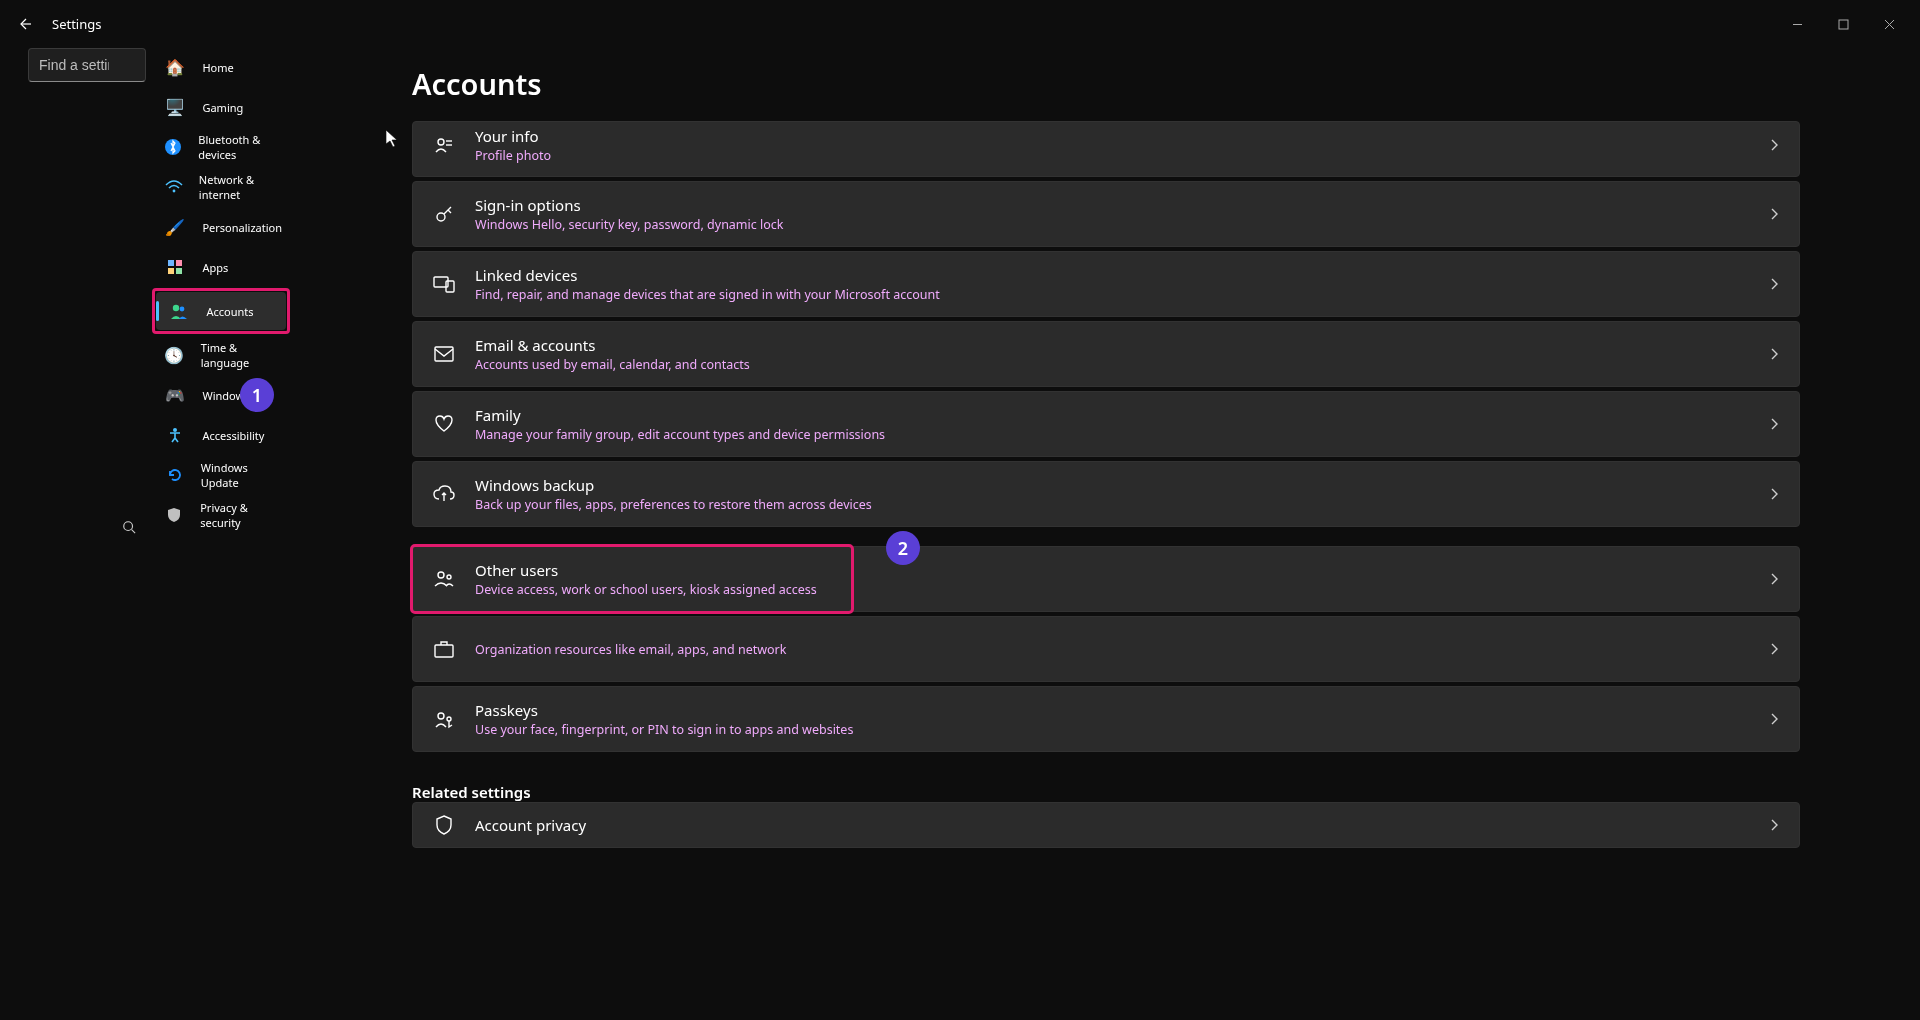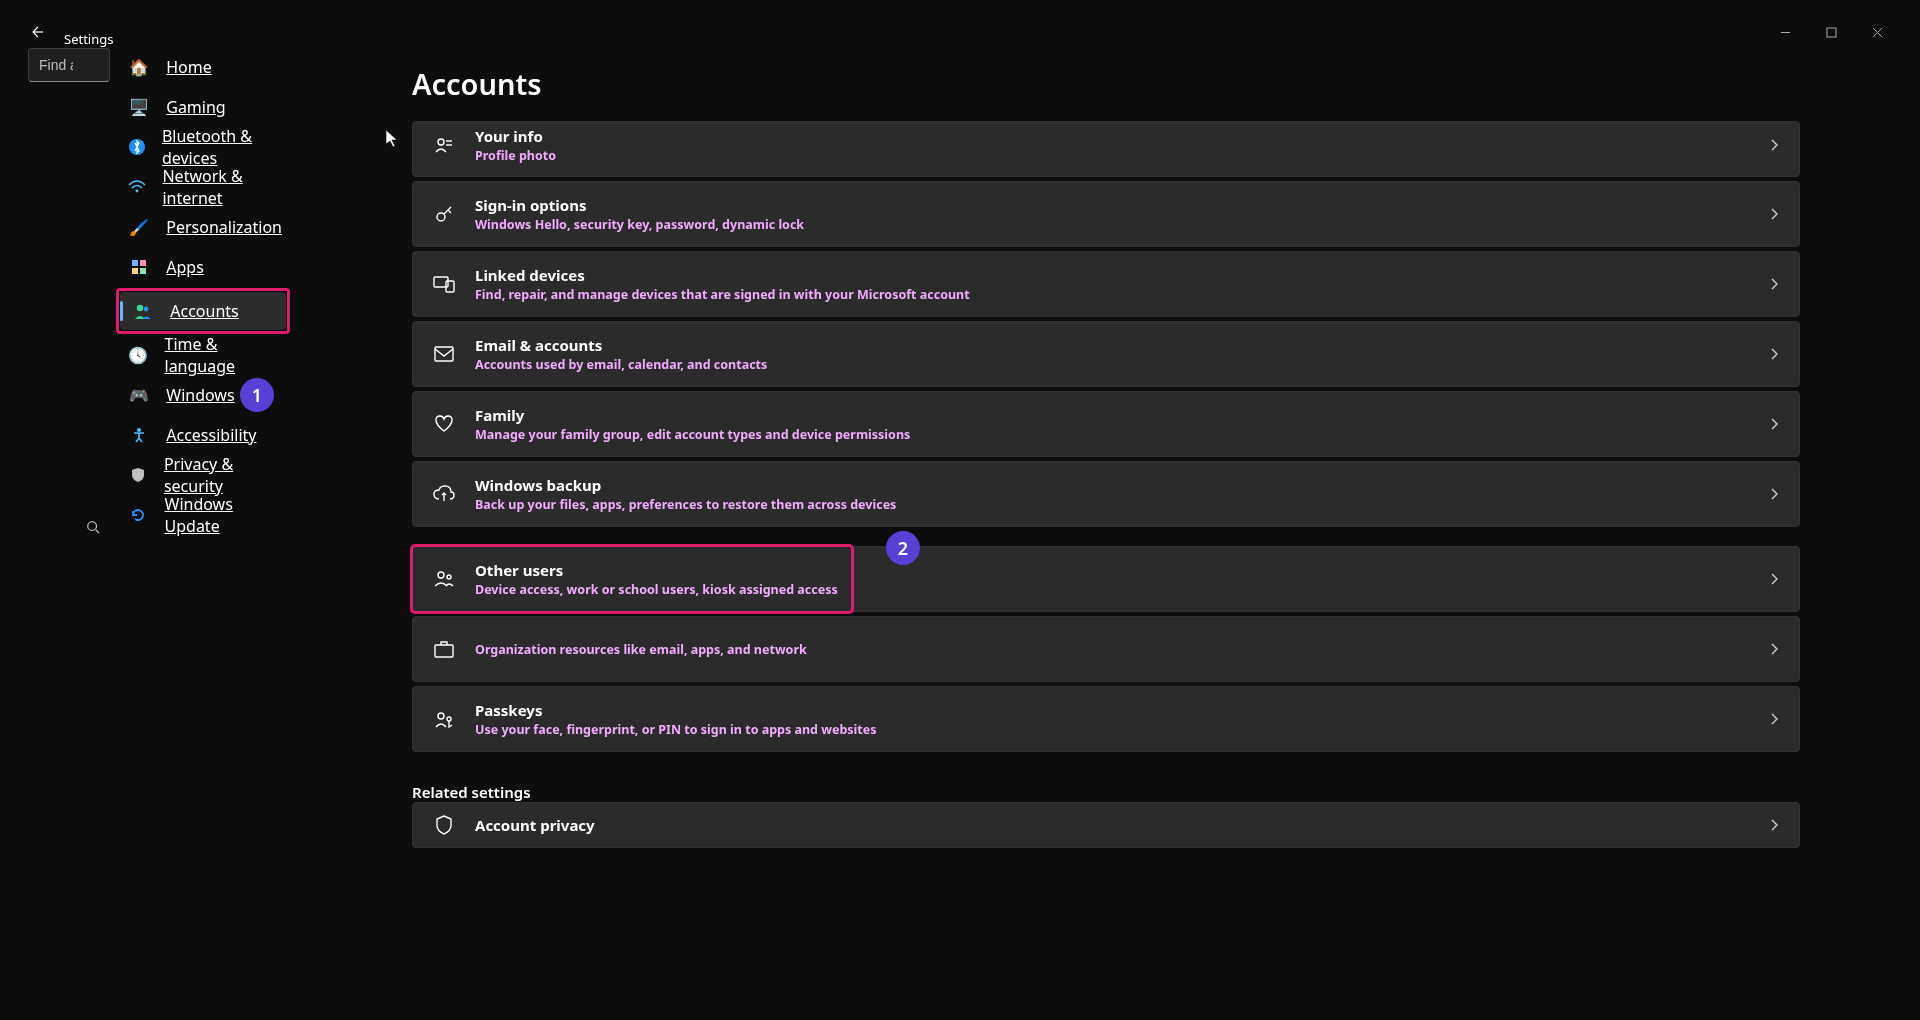--- a/index.html
+++ b/index.html
@@ -7,23 +7,23 @@
   body {
     background: #0d0d0d;
     color: #ffffff;
     font-family: "Segoe UI", system-ui, sans-serif;
     font-size: 14px;
     position: relative;
   }
   
   .titlebar {
     display: flex;
-    align-items: flex-end;
+    align-items: center;
     height: 48px;
-    padding: 0 20px;
+    padding: 0 8px;
   }
   .back-btn {
     width: 32px; height: 32px;
     display: flex; align-items: center; justify-content: center;
     color: #fff; border-radius: 4px;
   }
   .title-label { margin-left: 12px; font-size: 13px; }
   .win-controls {
     margin-left: auto;
     display: flex;
@@ -82,21 +82,21 @@
   }
   .nav-item {
     display: flex;
     align-items: center;
     gap: 16px;
     height: 38px;
     padding: 0 8px 0 8px;
     border-radius: 4px;
     position: relative;
   }
-  .nav-item .label { font-size: 16px; text-decoration: underline; }
+  .nav-item .label { font-size: 11px; }
   .nav-item .ico { width: 22px; display: flex; align-items: center; justify-content: center; font-size: 16px; margin-left: 4px;}
   .nav-item.active {
     background: #2d2d2d;
   }
   .nav-item.active::before {
     content: "";
     position: absolute;
     left: 0;
     top: 9px; bottom: 9px;
     width: 3px;
@@ -132,21 +132,21 @@
     padding: 12px 20px 12px 20px;
     display: flex;
     align-items: center;
     gap: 20px;
     min-height: 66px;
   }
   .card.first { padding-top: 4px; min-height: 52px; } 
   .card .cico {
     width: 22px; display:flex; align-items:center; justify-content:center; color:#fff;
   }
-  .card .texts { flex: 1; font-weight: bold; }
+  .card .texts { flex: 1; }
   .card .t1 { font-size: 15px; }
   .card .t2 { font-size: 12.5px; color: #f0abfc; margin-top: 1px;}
   .card .chev { color: #cfcfcf; }
 
   .card-wrap { position: relative; }
 
   .related {
     margin-top: 30px;
     font-size: 15px;
     font-weight: 600;
@@ -295,35 +295,35 @@
       <div class="nav-item">
         <span class="ico c-a11y">
           <svg width="16" height="16" viewBox="0 0 16 16" fill="none" stroke="#4cc2ff" stroke-width="1.6">
               <circle cx="8" cy="3" r="2" fill="#4cc2ff" stroke="none"></circle>
               <path d="M3 6 L13 6 M8 6 L8 11 M8 11 L5 15 M8 11 L11 15"></path>
             </svg>
         </span>
         <span class="label">Accessibility</span>
       </div>
       <div class="nav-item">
-        <span class="ico c-priv">
-          <svg width="16" height="16" viewBox="0 0 16 16" fill="#c0c0c0">
-              <path d="M8 1 L14 3 L14 8 Q14 13 8 15 Q2 13 2 8 L2 3 Z"></path>
-            </svg>
-        </span>
-        <span class="label">Privacy &amp; security</span>
-      </div>
-      <div class="nav-item">
         <span class="ico c-wu">
           <svg width="16" height="16" viewBox="0 0 16 16" fill="none" stroke="#1e90ff" stroke-width="1.8">
               <path d="M3 8 A5 5 0 1 1 5 12"></path>
               <path d="M3 4 L3 8 L7 8"></path>
             </svg>
         </span>
         <span class="label">Windows Update</span>
+      </div>
+      <div class="nav-item">
+        <span class="ico c-priv">
+          <svg width="16" height="16" viewBox="0 0 16 16" fill="#c0c0c0">
+              <path d="M8 1 L14 3 L14 8 Q14 13 8 15 Q2 13 2 8 L2 3 Z"></path>
+            </svg>
+        </span>
+        <span class="label">Privacy &amp; security</span>
       </div>
     </div>
   </div>
 
   <div class="main">
     <div class="page-title">Accounts</div>
 
     <div class="cards">
 
       <div class="card first">

